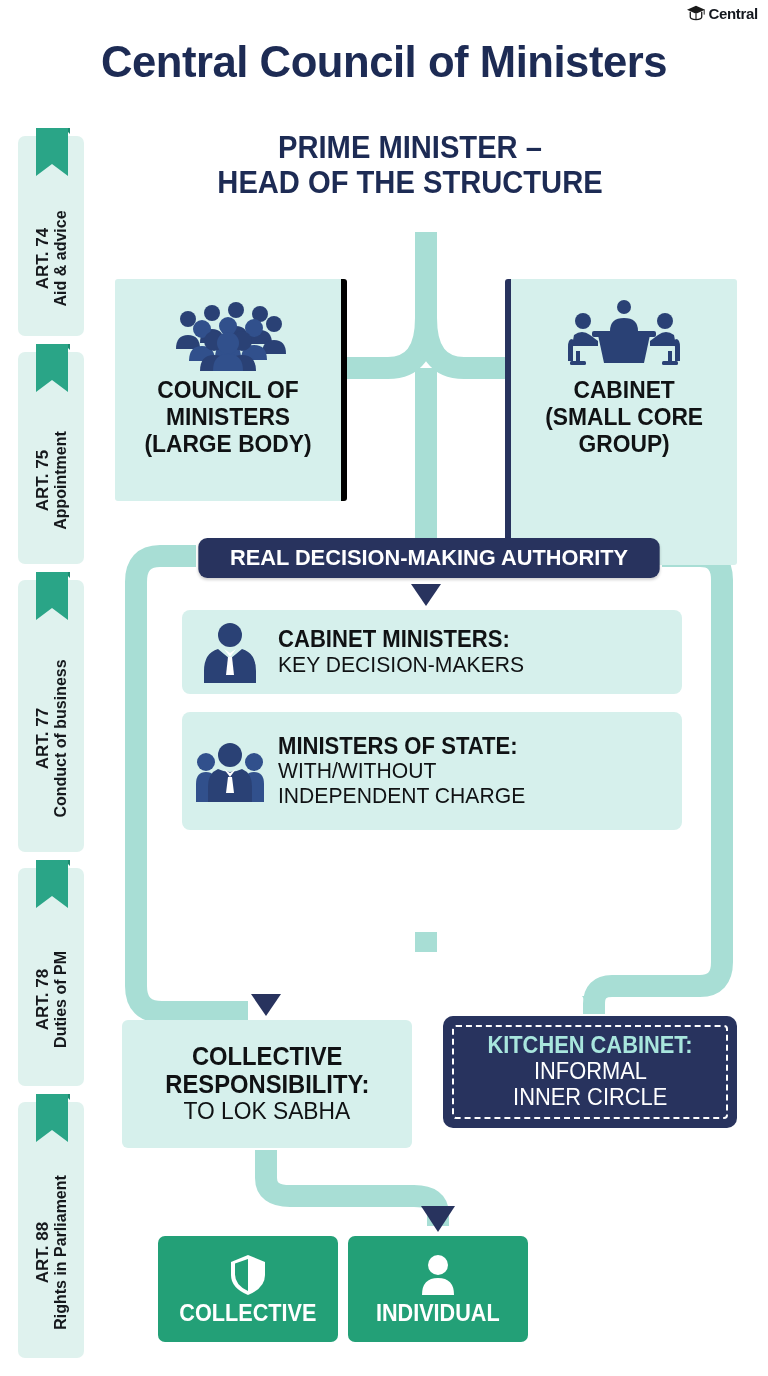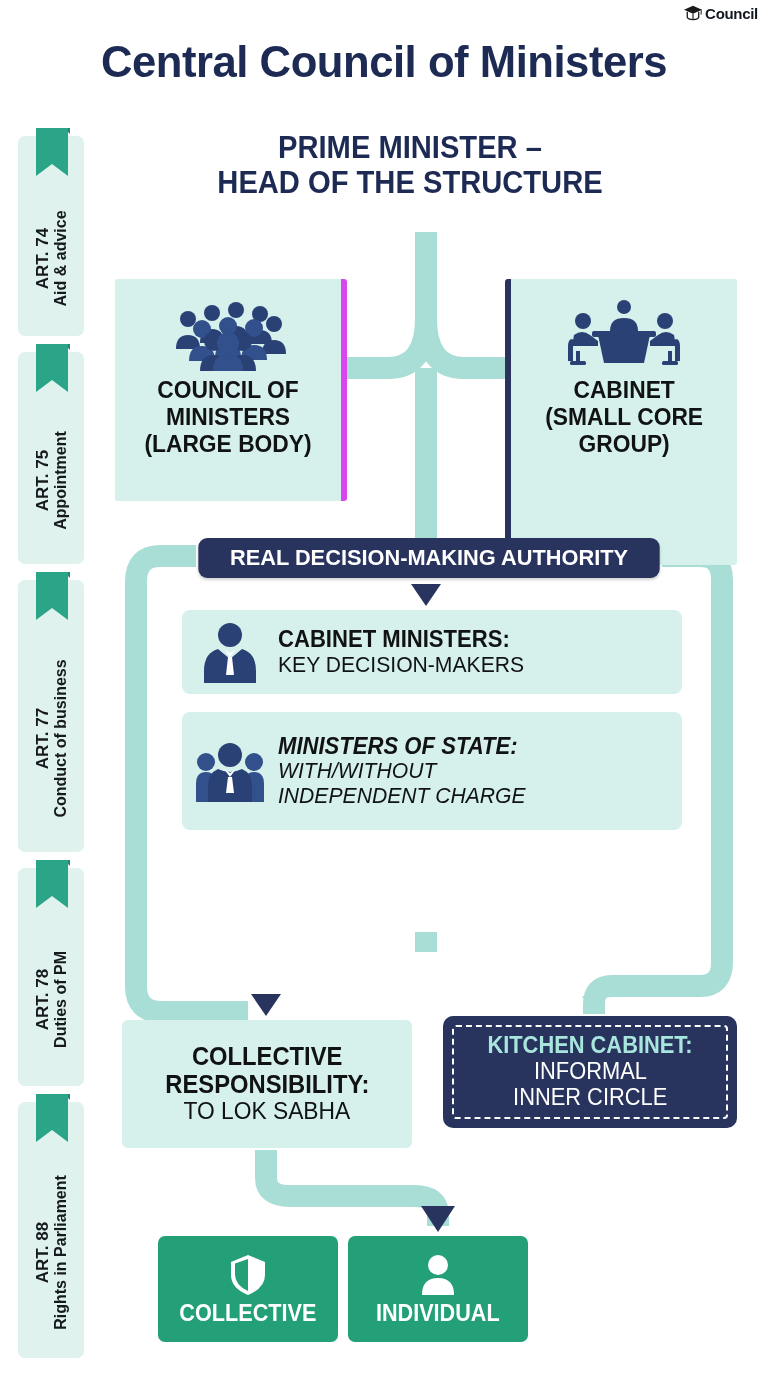--- a/index.html
+++ b/index.html
@@ -54,21 +54,21 @@
   .side-desc { font-size:16px; }
 
   
   .connectors { position:absolute; left:0; top:0; width:768px; height:1376px; }
 
   
   .topbox {
     position:absolute; background:#d6f0ec; border-radius:3px;
     display:flex; flex-direction:column; align-items:center; justify-content:flex-start;
   }
-  #council-box { left:115px; top:279px; width:232px; height:222px; border-right:6px solid #d946ef; }
+  #council-box { left:115px; top:279px; width:232px; height:222px; border-right:6px solid #000000; }
   #cabinet-box { left:505px; top:279px; width:232px; height:286px; border-left:6px solid #28335e; }
   .topbox .ico { margin-top:16px; height:76px; display:flex; align-items:center; }
   .topbox .cap {
     margin-top:6px; text-align:center; font-size:24px; font-weight:bold;
     color:#101214; line-height:1.12; transform: scaleX(0.95);
   }
 
   
   #authority-banner {
     position:absolute; left:196px; top:538px; width:466px; height:40px;
@@ -78,21 +78,21 @@
     box-shadow: 0 2px 3px rgba(0,0,0,0.18);
     transform: scaleX(0.99);
   }
 
   
   .mrow {
     position:absolute; left:182px; width:500px; background:#d6f0ec;
     border-radius:8px; display:flex; align-items:center;
   }
   #mrow-0 { top:610px; height:84px;align-items:center; }
-  #mrow-1 { top:712px; height:118px;font-style:italic; }
+  #mrow-1 { top:712px; height:118px; }
   #mrow-2 { top:848px; height:84px; }
   .mrow .mico { width:96px; display:flex; align-items:center; justify-content:center; flex:0 0 96px; }
   .mrow .mtxt { color:#101214; line-height:1.1; }
   .mtxt .l1 { font-size:23px; font-weight:bold; transform: scaleX(0.96); transform-origin:left; }
   .mtxt .l2 { font-size:22px; font-weight:normal; transform: scaleX(0.96); transform-origin:left; }
 
   
   #collective-box {
     position:absolute; left:122px; top:1020px; width:290px; height:128px;
     background:#d6f0ec; border-radius:6px;
@@ -168,21 +168,21 @@
     <polygon points="421,1206 455,1206 438,1232" fill="#28335e"></polygon>
   </svg>
 
   <div class="logo">
     <svg class="logo-cap" viewBox="0 0 24 22">
       <polygon points="12,2 23,7 12,12 1,7" fill="#1a1a1a"></polygon>
       <path d="M5 9.5 L5 16 Q5 19 12 19 Q19 19 19 16 L19 9.5" fill="none" stroke="#1a1a1a" stroke-width="1.6"></path>
       <line x1="12" y1="12" x2="12" y2="19" stroke="#1a1a1a" stroke-width="1.4"></line>
       <line x1="22" y1="7" x2="22" y2="13" stroke="#1a1a1a" stroke-width="1.2"></line>
     </svg>
-    <span class="logo-text">Council</span>
+    <span class="logo-text">Central</span>
   </div>
 
   <div class="main-title">Central Council of Ministers</div>
   <div class="pm-heading">
     <div>PRIME MINISTER –</div>
     <div>HEAD OF THE STRUCTURE</div>
   </div>
 
   <div class="sidebar">
 

